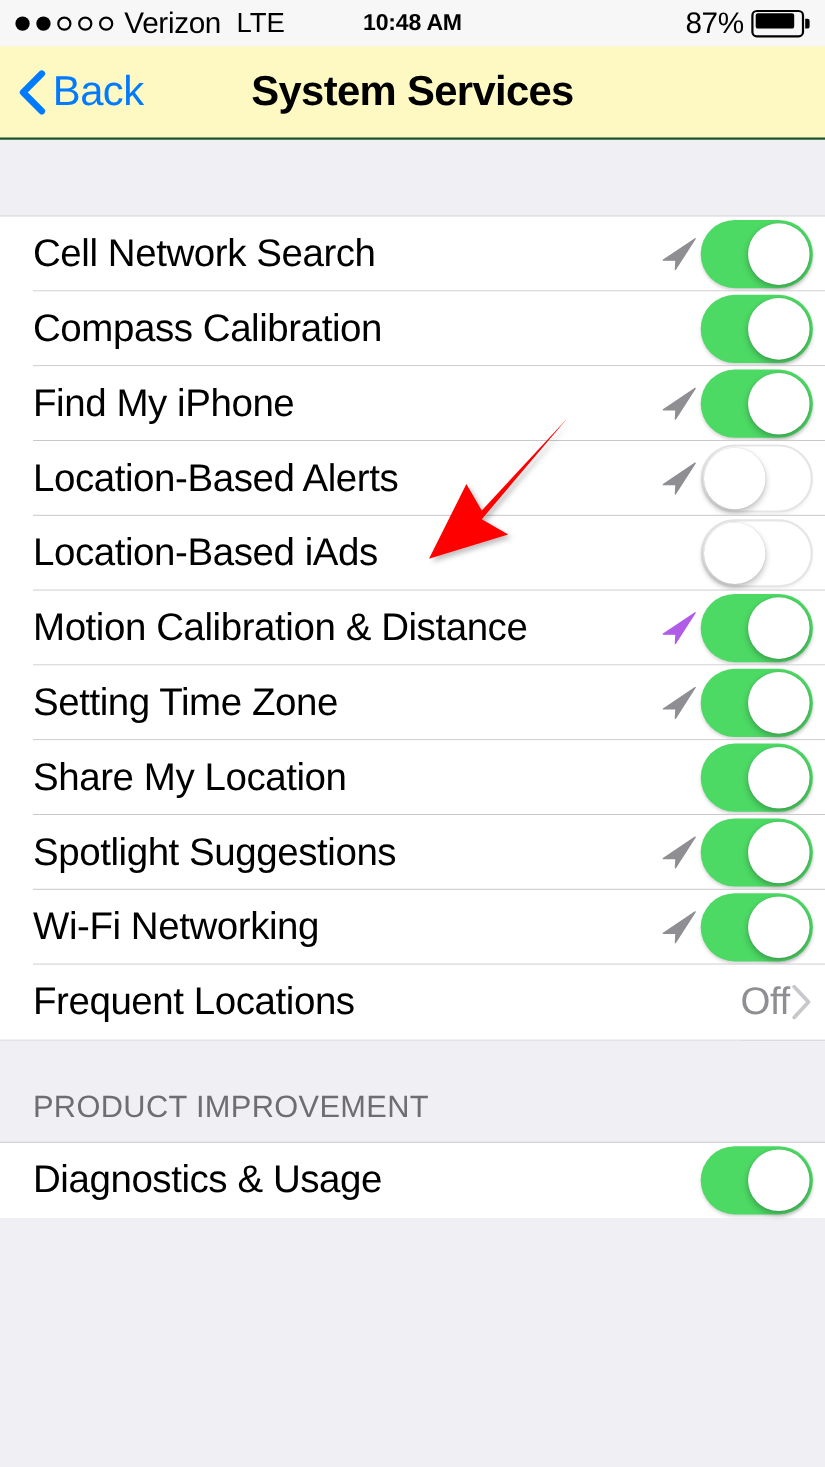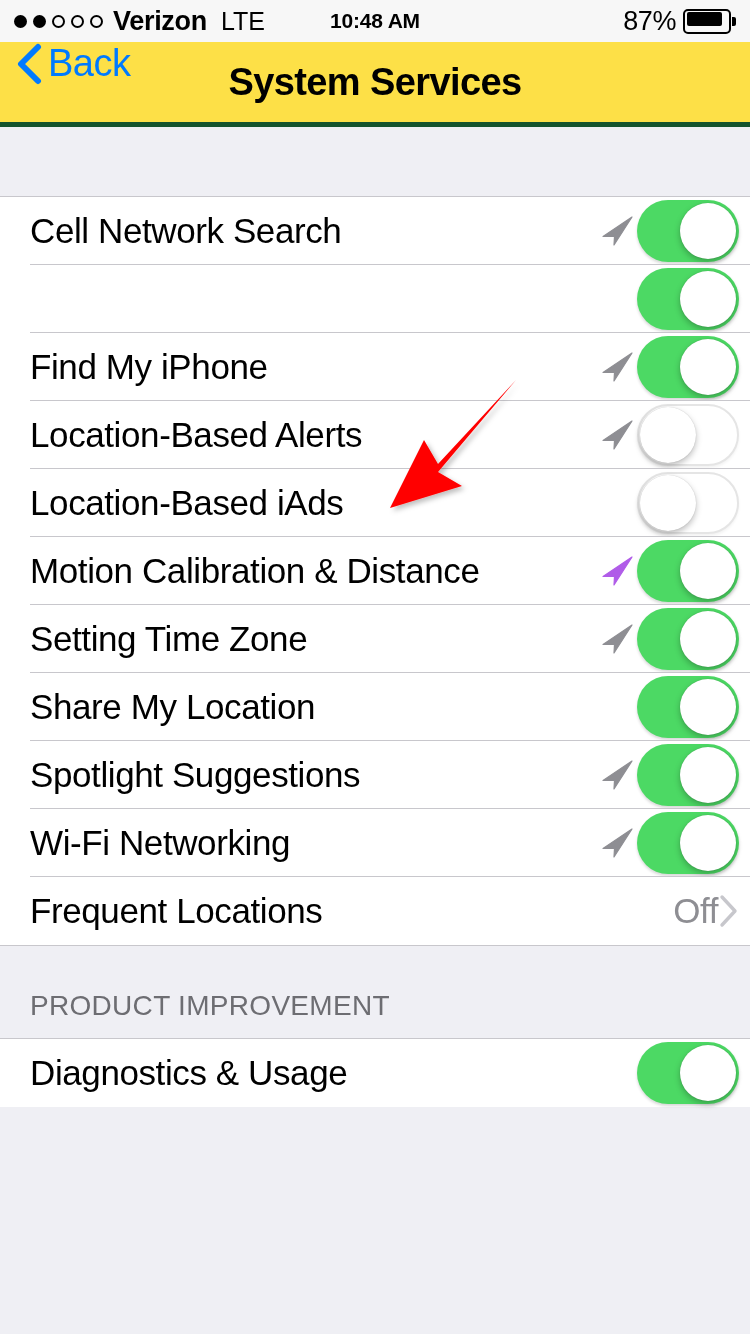--- a/index.html
+++ b/index.html
@@ -19,21 +19,21 @@
     background:#F7F7F7;
     display:flex; align-items:center;
     padding:0 14px;
     font-size:26px; color:#000;
   }
   .sb-left{ display:flex; align-items:center; gap:10px; }
   .dots{ display:flex; align-items:center; gap:6px; }
   .dot{ width:13px; height:13px; border-radius:50%; }
   .dot.filled{ background:#000; }
   .dot.hollow{ background:transparent; border:2px solid #000; }
-  .carrier{ font-size:27px; letter-spacing:-0.3px;font-weight:bold; }
+  .carrier{ font-size:27px; letter-spacing:-0.3px; }
   .netmode{ font-size:25px; letter-spacing:0px; margin-left:4px; }
   .sb-center{
     position:absolute; left:0; right:0; top:0; height:42px;
     display:flex; align-items:center; justify-content:center;
     font-size:21px; font-weight:bold; letter-spacing:-0.2px;
     pointer-events:none;
   }
   .sb-right{ margin-left:auto; display:flex; align-items:center; gap:7px; }
   .battpct{ font-size:27px; letter-spacing:-0.4px; }
   .batt{ position:relative; width:53px; height:25px; }
@@ -43,23 +43,23 @@
   }
   .batt-fill{ position:absolute; left:3.5px; top:3.5px; height:14px; background:#000; border-radius:2px; }
   .batt-cap{
     position:absolute; right:0; top:8px; width:4px; height:9px;
     background:#000; border-radius:0 2px 2px 0;
   }
 
   
   .navbar{
     position:relative; height:85px; width:750px;
-    background:#fde047;
-    border-bottom:5px solid #14532d;
-    display:flex; align-items:flex-start;
+    background:#fef9c3;
+    border-bottom:2px solid #14532d;
+    display:flex; align-items:center;
   }
   .back-btn{
     display:flex; align-items:center; gap:6px;
     margin-left:16px; cursor:pointer; z-index:2;
   }
   .chev-back{ width:26px; height:42px; flex:0 0 auto; }
   .back-label{ font-size:38px; color:#007AFF; letter-spacing:-0.5px; }
   .nav-title{
     position:absolute; left:0; right:0; top:0; bottom:0;
     display:flex; align-items:center; justify-content:center;
@@ -186,20 +186,21 @@
           <svg class="loc-arrow" viewBox="0 0 38 38">
             <path d="M 34 5 L 5 24.5 L 16.5 24.5 L 16 33 Z" fill="#8E8E93" stroke="#8E8E93" stroke-width="1.2" stroke-linejoin="round"></path>
           </svg>
           <span class="switch on">
             <span class="knob"></span>
           </span>
         </span>
         <span class="sep"></span>
       </div>
       <div class="row">
+        <span class="row-label">Compass Calibration</span>
         <span class="row-right">
           <svg class="loc-arrow hidden" viewBox="0 0 38 38">
             <path d="M 34 5 L 5 24.5 L 16.5 24.5 L 16 33 Z" fill="#8E8E93" stroke="#8E8E93" stroke-width="1.2" stroke-linejoin="round"></path>
           </svg>
           <span class="switch on">
             <span class="knob"></span>
           </span>
         </span>
         <span class="sep"></span>
       </div>

